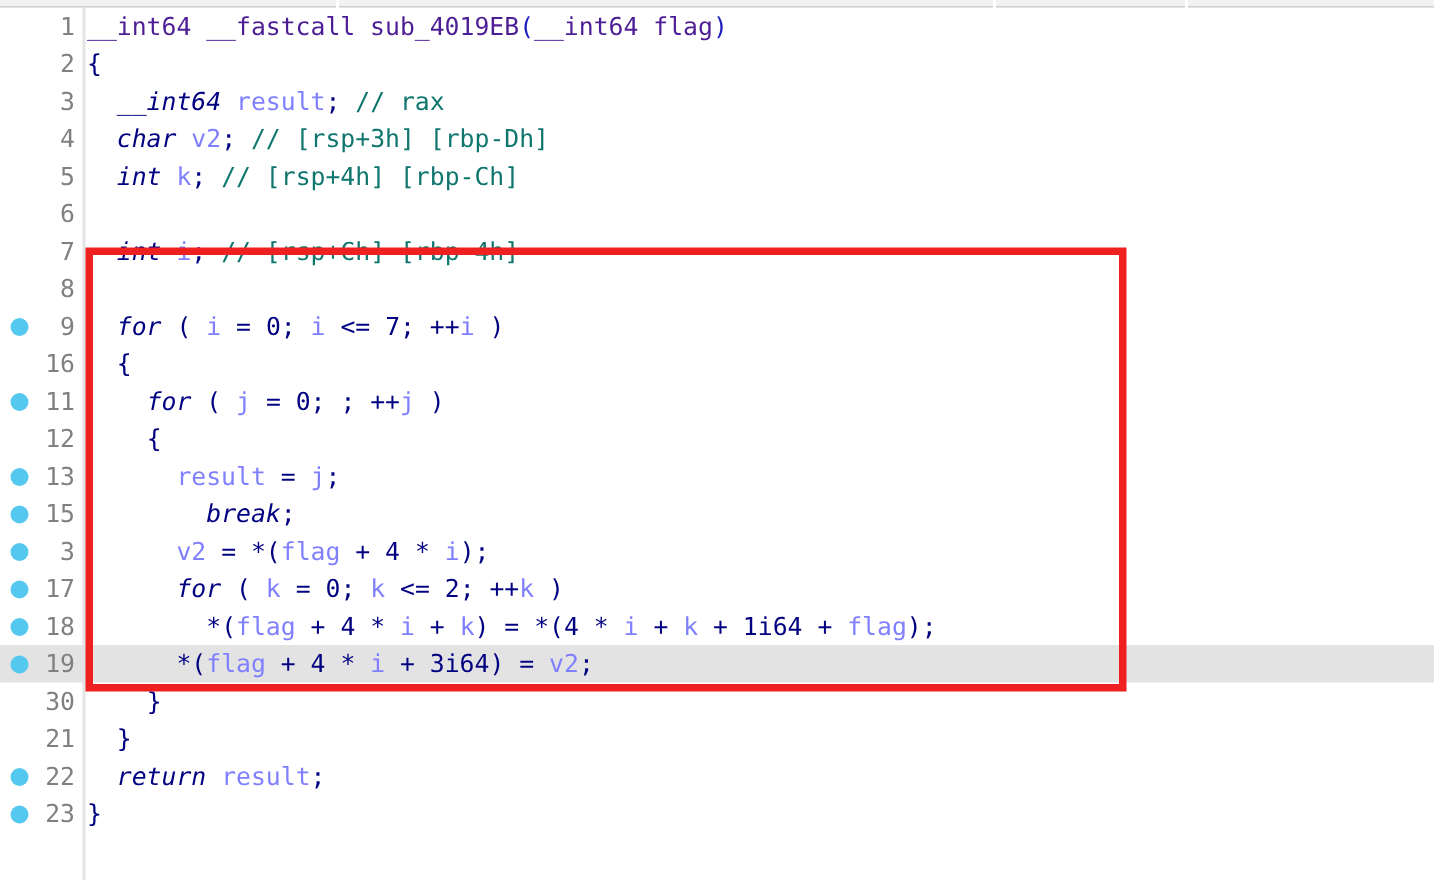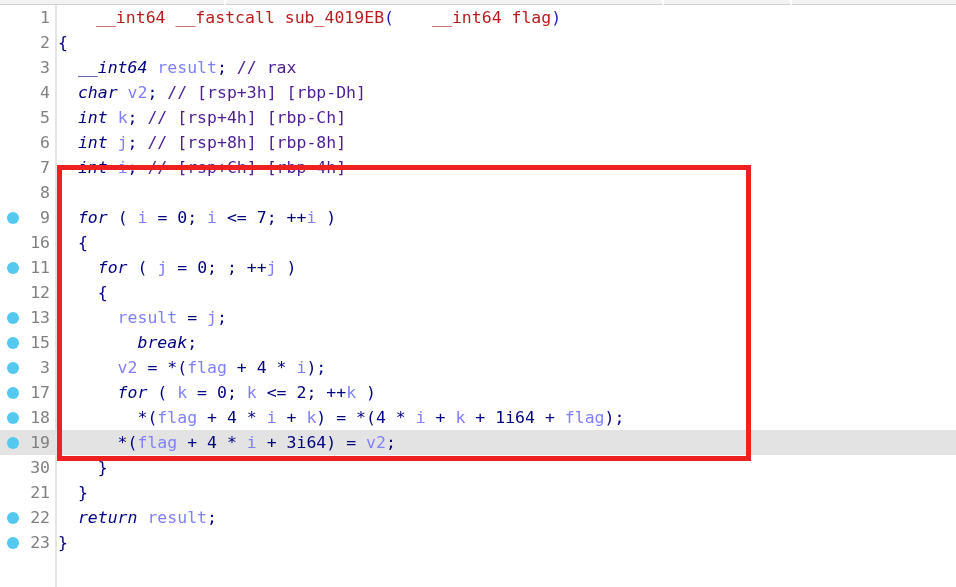--- a/index.html
+++ b/index.html
@@ -109,22 +109,22 @@
     position: absolute;
     left: 58px;
     top: 0;
     z-index: 3;
     color: #00008b;
   }
 
   
   .t-kw   { color: #000080; font-style: italic; }   
   .t-var  { color: #8080ff; }   
-  .t-cmt  { color: #4c1d95; }   
-  .t-fn   { color: #b91c1c; padding-left: 38px; }   
+  .t-cmt  { color: #0f766e; }   
+  .t-fn   { color: #4c1d95; }   
   .t-pn   { color: #2020c0; }   
   .t-plain{ color: #000080; }
 
   
   .red-box {
     position: absolute;
     left: 57px;
     top: 165px;
     width: 694px;
     height: 296px;
@@ -148,21 +148,21 @@
 
   <div class="code-area">
     <div class="gutter-divider"></div>
 
     <div class="lines" id="lines">
         <div class="line"><span class="lno">1</span><span class="code"><span class="t-fn">__int64 __fastcall sub_4019EB</span><span class="t-pn">(</span><span class="t-fn">__int64 flag</span><span class="t-pn">)</span></span></div>
         <div class="line"><span class="lno">2</span><span class="code"><span class="t-plain">{</span></span></div>
         <div class="line"><span class="lno">3</span><span class="code">  <span class="t-kw">__int64</span> <span class="t-var">result</span><span class="t-plain">;</span> <span class="t-cmt">// rax</span></span></div>
         <div class="line"><span class="lno">4</span><span class="code">  <span class="t-kw">char</span> <span class="t-var">v2</span><span class="t-plain">;</span> <span class="t-cmt">// [rsp+3h] [rbp-Dh]</span></span></div>
         <div class="line"><span class="lno">5</span><span class="code">  <span class="t-kw">int</span> <span class="t-var">k</span><span class="t-plain">;</span> <span class="t-cmt">// [rsp+4h] [rbp-Ch]</span></span></div>
-        <div class="line"><span class="lno">6</span><span class="code">  <span class="t-kw">int</span> <span class="t-var">j</span><span class="t-plain">;</span> <span class="t-cmt">// [rsp+8h] [rbp-8h]</span></span></div>
+        <div class="line"><span class="lno">6</span></div>
         <div class="line"><span class="lno">7</span><span class="code">  <span class="t-kw">int</span> <span class="t-var">i</span><span class="t-plain">;</span> <span class="t-cmt">// [rsp+Ch] [rbp-4h]</span></span></div>
         <div class="line"><span class="lno">8</span><span class="code"></span></div>
         <div class="line"><span class="bp"></span><span class="lno">9</span><span class="code">  <span class="t-kw">for</span> <span class="t-plain">(</span> <span class="t-var">i</span> <span class="t-plain">=</span> <span class="t-plain">0</span><span class="t-plain">;</span> <span class="t-var">i</span> <span class="t-plain">&lt;=</span> <span class="t-plain">7</span><span class="t-plain">;</span> <span class="t-plain">++</span><span class="t-var">i</span> <span class="t-plain">)</span></span></div>
         <div class="line"><span class="lno">16</span><span class="code">  <span class="t-plain">{</span></span></div>
         <div class="line"><span class="bp"></span><span class="lno">11</span><span class="code">    <span class="t-kw">for</span> <span class="t-plain">(</span> <span class="t-var">j</span> <span class="t-plain">=</span> <span class="t-plain">0</span><span class="t-plain">;</span> <span class="t-plain">;</span> <span class="t-plain">++</span><span class="t-var">j</span> <span class="t-plain">)</span></span></div>
         <div class="line"><span class="lno">12</span><span class="code">    <span class="t-plain">{</span></span></div>
         <div class="line"><span class="bp"></span><span class="lno">13</span><span class="code">      <span class="t-var">result</span> <span class="t-plain">=</span> <span class="t-var">j</span><span class="t-plain">;</span></span></div>
         <div class="line"><span class="bp"></span><span class="lno">15</span><span class="code">        <span class="t-kw">break</span><span class="t-plain">;</span></span></div>
         <div class="line"><span class="bp"></span><span class="lno">3</span><span class="code">      <span class="t-var">v2</span> <span class="t-plain">=</span> <span class="t-plain">*(</span><span class="t-var">flag</span> <span class="t-plain">+</span> <span class="t-plain">4</span> <span class="t-plain">*</span> <span class="t-var">i</span><span class="t-plain">);</span></span></div>
         <div class="line"><span class="bp"></span><span class="lno">17</span><span class="code">      <span class="t-kw">for</span> <span class="t-plain">(</span> <span class="t-var">k</span> <span class="t-plain">=</span> <span class="t-plain">0</span><span class="t-plain">;</span> <span class="t-var">k</span> <span class="t-plain">&lt;=</span> <span class="t-plain">2</span><span class="t-plain">;</span> <span class="t-plain">++</span><span class="t-var">k</span> <span class="t-plain">)</span></span></div>

